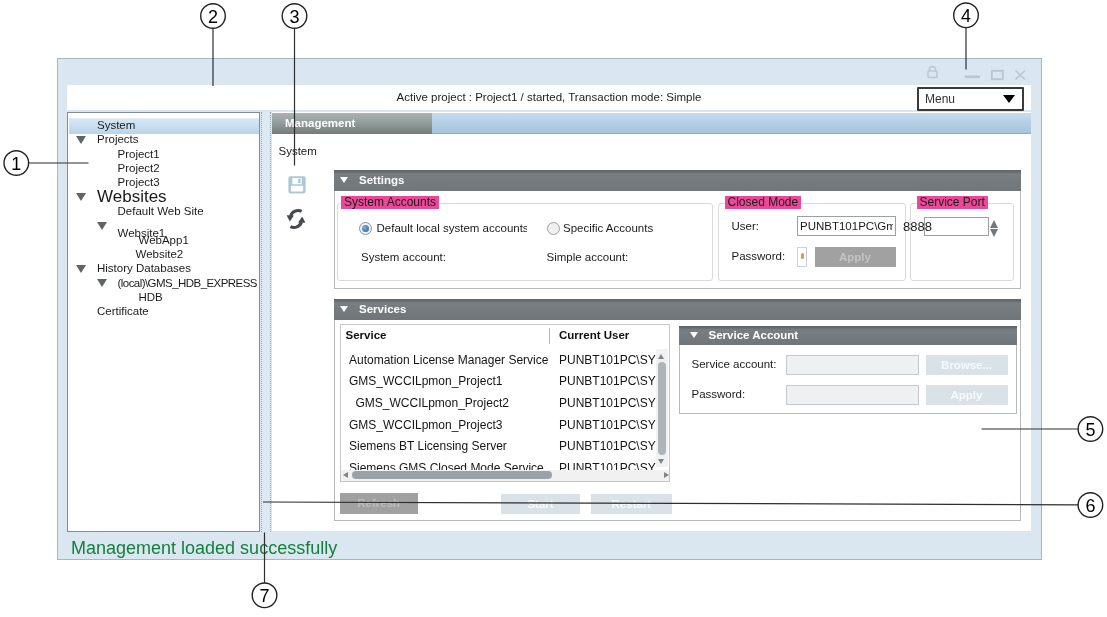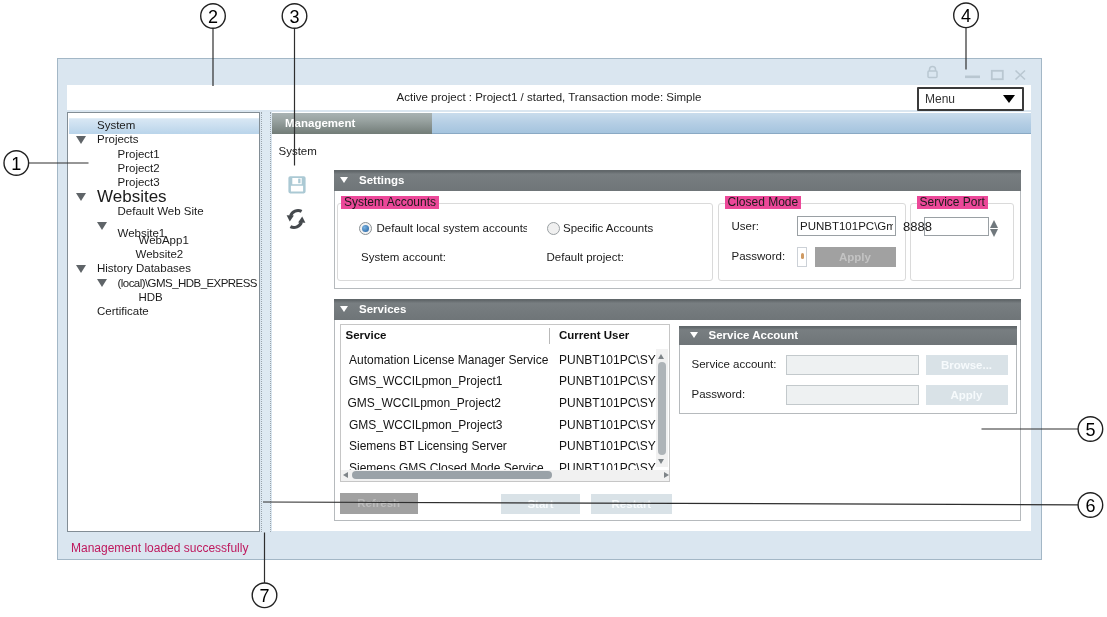--- a/index.html
+++ b/index.html
@@ -94,21 +94,21 @@
   <div class="abs gbox" style="left:337px;top:203px;width:374px;height:76px;"></div>
   <div class="abs gleg" style="left:341px;top:196px;">System Accounts</div>
 
   <div class="abs" style="left:359px;top:222px;width:13px;height:13px;border-radius:50%;background:#f2f2f2;border:1px solid #8b9194;box-sizing:border-box;"></div>
   <div class="abs" style="left:362px;top:225px;width:7px;height:7px;border-radius:50%;background:radial-gradient(circle at 35% 35%, #7ab2e0, #1f5d9e);"></div>
   <div class="abs t12" style="left:376.5px;top:221px;width:150px;height:15px;line-height:15px;overflow:hidden;white-space:nowrap;">Default local system accounts</div>
 
   <div class="abs" style="left:546.5px;top:222px;width:13px;height:13px;border-radius:50%;background:#f0f0f0;border:1px solid #9aa0a3;box-sizing:border-box;"></div>
   <div class="abs t12" style="left:563px;top:221px;height:15px;line-height:15px;white-space:nowrap;">Specific Accounts</div>
   <div class="abs t12" style="left:361px;top:250px;height:15px;line-height:15px;">System account:</div>
-  <div class="abs t12" style="left:546.5px;top:250px;height:15px;line-height:15px;">Default project:</div>
+  <div class="abs t12" style="left:546.5px;top:250px;height:15px;line-height:15px;">Simple account:</div>
 
   <div class="abs gbox" style="left:718px;top:203px;width:185.5px;height:76px;"></div>
   <div class="abs gleg" style="left:724.5px;top:196px;">Closed Mode</div>
   <div class="abs t12" style="left:731.5px;top:219px;height:15px;line-height:15px;">User:</div>
   <div class="abs fld" style="left:796.5px;top:216px;width:99px;height:20px;box-sizing:border-box;"></div>
   <div class="abs" style="left:800px;top:216px;width:93px;height:20px;line-height:20px;font-size:11.5px;color:#1b1b1b;overflow:hidden;white-space:nowrap;">PUNBT101PC\Gm</div>
   <div class="abs t12" style="left:731.5px;top:249px;height:15px;line-height:15px;">Password:</div>
   <div class="abs" style="left:796.5px;top:246.5px;width:10.5px;height:20px;background:#fff;border:1px solid #ccd1d7;box-sizing:border-box;"></div>
   <div class="abs" style="left:800.5px;top:253px;width:3.5px;height:5.5px;border-radius:2px;background:#cf9a63;"></div>
   <div class="abs btn-dis1" style="left:814.5px;top:246.5px;width:81px;height:20px;line-height:20px;">Apply</div>
@@ -128,21 +128,21 @@
   <div class="abs" style="left:339.5px;top:324px;width:330px;height:158px;background:#fff;border:1px solid #c6c6c6;box-sizing:border-box;"></div>
   <div class="abs" style="left:345.5px;top:327px;height:17px;line-height:17px;font-size:11.5px;font-weight:bold;color:#111;">Service</div>
   <div class="abs" style="left:548.5px;top:328px;width:1px;height:16px;background:#b9b9b9;"></div>
   <div class="abs" style="left:559px;top:327px;height:17px;line-height:17px;font-size:11.5px;font-weight:bold;color:#111;">Current User</div>
   <div id="tablerows">
       <div class="abs" style="left:340.5px;top:349px;width:315px;height:120.5px;overflow:hidden;padding-left:39px;">
         <div class="row2" style="position:absolute;left:8.5px;top:3.5px;">Automation License Manager Service</div>
         <div class="row2" style="position:absolute;left:218.5px;top:3.5px;width:97px;overflow:hidden;">PUNBT101PC\SYS</div>
         <div class="row2" style="position:absolute;left:8.5px;top:25.19999999999999px;">GMS_WCCILpmon_Project1</div>
         <div class="row2" style="position:absolute;left:218.5px;top:25.19999999999999px;width:97px;overflow:hidden;">PUNBT101PC\SYS</div>
-        <div class="row2" style="position:absolute;left:7px;top:46.89999999999998px;">GMS_WCCILpmon_Project2</div>
+        <div class="row2" style="position:absolute;left:15px;top:46.89999999999998px;">GMS_WCCILpmon_Project2</div>
         <div class="row2" style="position:absolute;left:218.5px;top:46.89999999999998px;width:97px;overflow:hidden;">PUNBT101PC\SYS</div>
         <div class="row2" style="position:absolute;left:8.5px;top:68.60000000000002px;">GMS_WCCILpmon_Project3</div>
         <div class="row2" style="position:absolute;left:218.5px;top:68.60000000000002px;width:97px;overflow:hidden;">PUNBT101PC\SYS</div>
         <div class="row2" style="position:absolute;left:8.5px;top:90.30000000000001px;">Siemens BT Licensing Server</div>
         <div class="row2" style="position:absolute;left:218.5px;top:90.30000000000001px;width:97px;overflow:hidden;">PUNBT101PC\SYS</div>
         <div class="row2" style="position:absolute;left:8.5px;top:112px;">Siemens GMS Closed Mode Service</div>
         <div class="row2" style="position:absolute;left:218.5px;top:112px;width:97px;overflow:hidden;">PUNBT101PC\SY</div>
       </div>
     </div>
 
@@ -164,21 +164,21 @@
   <div class="abs" style="left:785.5px;top:354.5px;width:133.5px;height:20px;background:#eef1f2;border:1px solid #c3c9cc;box-sizing:border-box;"></div>
   <div class="abs btn-dis2" style="left:925.5px;top:354.5px;width:82px;height:20.5px;line-height:20.5px;">Browse...</div>
   <div class="abs t12" style="left:691.5px;top:387px;height:15px;line-height:15px;">Password:</div>
   <div class="abs" style="left:785.5px;top:384.5px;width:133.5px;height:20px;background:#eef1f2;border:1px solid #c3c9cc;box-sizing:border-box;"></div>
   <div class="abs btn-dis2" style="left:925.5px;top:384.5px;width:82px;height:20.5px;line-height:20.5px;">Apply</div>
 
   <div class="abs btn-dis1" style="left:339.7px;top:492.8px;width:78px;height:21px;line-height:21px;color:#bdbdbd;">Refresh</div>
   <div class="abs btn-dis2" style="left:500.8px;top:493.5px;width:79.5px;height:20.5px;line-height:20.5px;">Start</div>
   <div class="abs btn-dis2" style="left:591.2px;top:493.5px;width:80.4px;height:20.5px;line-height:20.5px;">Restart</div>
 
-  <div class="abs" style="left:71px;top:535px;width:900px;height:26px;line-height:26px;font-size:12px;color:#be185d;">Management loaded successfully</div>
+  <div class="abs" style="left:71px;top:535px;width:900px;height:26px;line-height:26px;font-size:18px;color:#15803d;">Management loaded successfully</div>
 
   <svg class="abs" style="left:0;top:0;z-index:40;" width="1107" height="617" viewBox="0 0 1107 617" font-family="Liberation Sans, sans-serif">
     <g stroke="#2e2e2e" stroke-width="1.2">
       <line x1="28.6" y1="163" x2="88.5" y2="163"></line>
       <line x1="213" y1="28.3" x2="213" y2="86"></line>
       <line x1="294.5" y1="28.3" x2="294.5" y2="165.5"></line>
       <line x1="966" y1="27.6" x2="966" y2="69.5"></line>
       <line x1="981.5" y1="429" x2="1078" y2="429"></line>
       <line x1="263" y1="502" x2="1078" y2="504.8"></line>
       <line x1="264.5" y1="532.5" x2="264.5" y2="582.9"></line>

